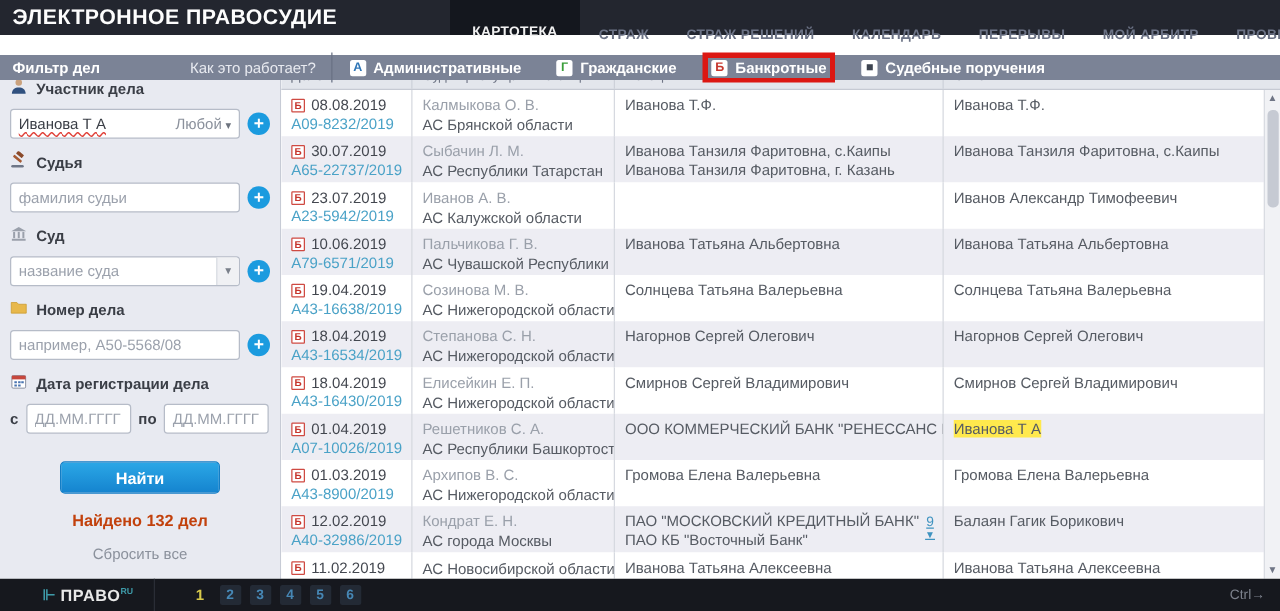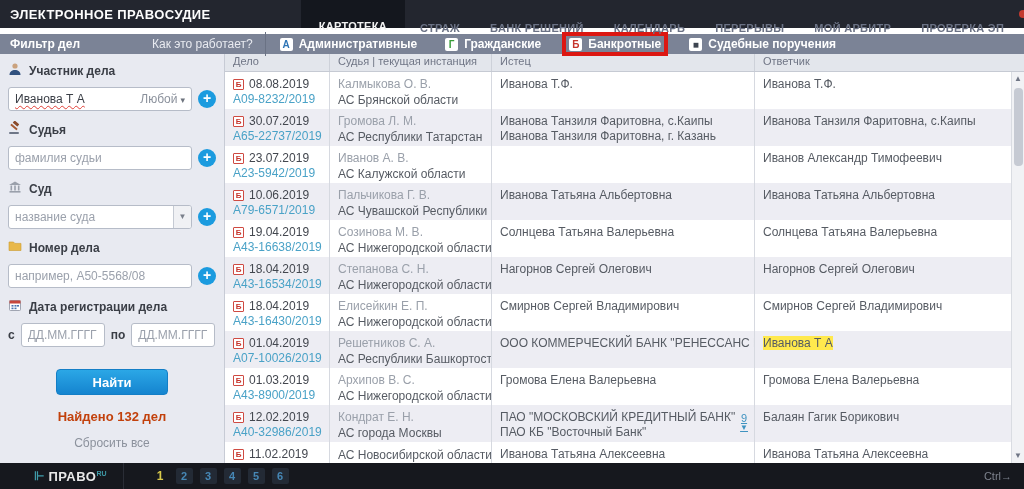--- a/index.html
+++ b/index.html
@@ -2,29 +2,29 @@
 <html lang="ru" style="--accent: #1b9bdf; --hl: #ffe94d; --annot: #dc1712;"><head>
 <meta charset="utf-8">
 <style>
   * { margin:0; padding:0; box-sizing:border-box; }
   html,body { width:1024px; height:489px; overflow:hidden; }
   body { font-family:"Liberation Sans", sans-serif; background:#fff; position:relative; }
   #app { position:relative; width:1024px; height:489px; overflow:hidden; background:#fff; }
 
   
   .topbar { position:absolute; top:0; left:0; right:0; height:28px; background:#23262f; display:flex; align-items:center; z-index:5; }
-  .brand { color:#fdfdfd; font-size:13px; font-weight:bold; letter-spacing:.4px; padding-left:10px; white-space:nowrap; }
+  .brand { color:#fdfdfd; font-size:17px; font-weight:bold; letter-spacing:.4px; padding-left:10px; white-space:nowrap; }
   .topnav { display:flex; align-items:center; height:28px; margin-left:90px; }
   .topnav .nav-item { color:#6b7285; font-size:11px; font-weight:bold; letter-spacing:.3px; padding:14px 15px; height:28px; line-height:28px; cursor:pointer; white-space:nowrap; }
   .topnav .nav-item.active { background:#14171e; color:#f2f2f2; padding:12px 18px; }
   .login { margin-left:auto; display:flex; align-items:center; padding-right:14px; cursor:pointer; }
   .login .dot { width:8px; height:8px; border-radius:50%; background:#c43a30; margin-right:6px; }
 
   
-  .filterbar { position:absolute; top:34px; left:0; right:0; height:20px; background:#7b8396; display:flex; align-items:center; z-index:4; }
+  .filterbar { position:absolute; top:44px; left:0; right:0; height:20px; background:#7b8396; display:flex; align-items:center; z-index:4; }
   .filterbar .fb-title { color:#fff; font-size:12px; font-weight:bold; padding-left:10px; }
   .filterbar .fb-help { color:#e8eaf0; font-size:12px; margin-left:72px; cursor:pointer; }
   .fb-divider { width:1px; height:24px; background:#6a7284; margin-left:12px; }
   .fb-tabs { display:flex; align-items:center; height:24px; }
   .fb-tab { display:flex; align-items:center; gap:6px; margin:0 11px; cursor:pointer; position:relative; padding:1px 3px; }
   .fb-tab .letter-box { width:13px; height:13px; background:#fff; border-radius:2px; font-size:10px; font-weight:bold; line-height:13px; text-align:center; }
   .fb-tab .tab-label { color:#fff; font-size:12px; font-weight:bold; white-space:nowrap; }
   .fb-tab.annotated { box-shadow:0 0 0 4px var(--annot,#dc1712); }
 
   
@@ -40,21 +40,21 @@
   .fake-input .any-dd::after { content:"▾"; font-size:9px; margin-left:3px; color:#6d737e; }
   .sb-input::placeholder { color:#9ba1ac; }
   .combo { position:relative; flex:1; display:flex; }
   .combo .sb-input { width:100%; padding-right:20px; }
   .combo .dd-btn { position:absolute; right:1px; top:1px; width:18px; height:22px; background:#f0f1f4; border-left:1px solid #c5cad3; color:#7a808b; font-size:8px; text-align:center; line-height:22px; cursor:pointer; border-radius:0 2px 2px 0; }
   .plus-btn { width:18px; height:18px; border-radius:50%; background:var(--accent,#1b9bdf); color:#fff; font-size:14px; font-weight:bold; line-height:16px; text-align:center; cursor:pointer; flex:0 0 auto; }
   .date-row { display:flex; align-items:center; gap:6px; }
   .date-row .date-lbl { font-size:12px; font-weight:bold; color:#3a3e46; }
   .date-row .sb-input { width:84px; flex:0 0 auto; }
   .find-wrap { text-align:center; margin-top:22px; }
-  .find-btn { display:inline-block; width:112px; height:26px; line-height:26px; background:linear-gradient(#2ba7e6,#1584cf); border:1px solid #137ec6; border-radius:4px; color:#fff; font-size:13px; font-weight:bold; text-align:center; cursor:pointer; }
+  .find-btn { display:inline-block; width:128px; height:26px; line-height:26px; background:linear-gradient(#2ba7e6,#1584cf); border:1px solid #137ec6; border-radius:4px; color:#fff; font-size:13px; font-weight:bold; text-align:center; cursor:pointer; }
   .found { text-align:center; margin-top:14px; font-size:13px; font-weight:bold; color:#c2410c; }
   .reset { text-align:center; margin-top:12px; font-size:12px; color:#8b919c; cursor:pointer; }
 
   
   .table { position:absolute; left:225px; top:52px; right:0; bottom:26px; overflow:hidden; background:#fff; }
   .thead { display:flex; height:20px; background:#e3e6ec; border-bottom:1px solid #c6cad3; }
   .th { font-size:11px; color:#6f7585; padding:3px 8px 0 8px; border-right:1px solid #cdd1d9; white-space:nowrap; overflow:hidden; }
   .tbody { position:absolute; top:20px; left:0; right:0; bottom:0; overflow:hidden; }
   .trow { display:flex; height:37px; background:#fff; cursor:default; }
   .trow.alt { background:#ededf3; }
@@ -91,21 +91,21 @@
 </head>
 <body>
 
 <div id="app">
 
   <div class="topbar">
     <div class="brand">ЭЛЕКТРОННОЕ ПРАВОСУДИЕ</div>
     <div class="topnav" id="topnav">
         <div class="nav-item active">КАРТОТЕКА</div>
         <div class="nav-item">СТРАЖ</div>
-        <div class="nav-item">БАНК РЕШЕНИЙ</div>
+        <div class="nav-item">СТРАЖ РЕШЕНИЙ</div>
         <div class="nav-item">КАЛЕНДАРЬ</div>
         <div class="nav-item">ПЕРЕРЫВЫ</div>
         <div class="nav-item">МОЙ АРБИТР</div>
         <div class="nav-item">ПРОВЕРКА ЭП</div>
       </div>
     <div class="login">
       <span class="dot"></span>
 
     </div>
   </div>
@@ -269,21 +269,21 @@
         </div>
         <div class="trow alt">
           <div class="cell c0">
             <div class="case-line1">
               <span class="b-icon">Б</span>
               <span>30.07.2019</span>
             </div>
             <div class="case-link">А65-22737/2019</div>
           </div>
           <div class="cell c1">
-            <div class="judge-name">Громова Л. М.</div>
+            <div class="judge-name">Сыбачин Л. М.</div>
             <div class="court-name">АС Республики Татарстан</div>
           </div>
           <div class="cell c2">
             <div class="pline">Иванова Танзиля Фаритовна, с.Каипы</div>
             <div class="pline">Иванова Танзиля Фаритовна, г. Казань</div>
           </div>
           <div class="cell c3">
             <div class="pline">Иванова Танзиля Фаритовна, с.Каипы</div>
           </div>
         </div>

